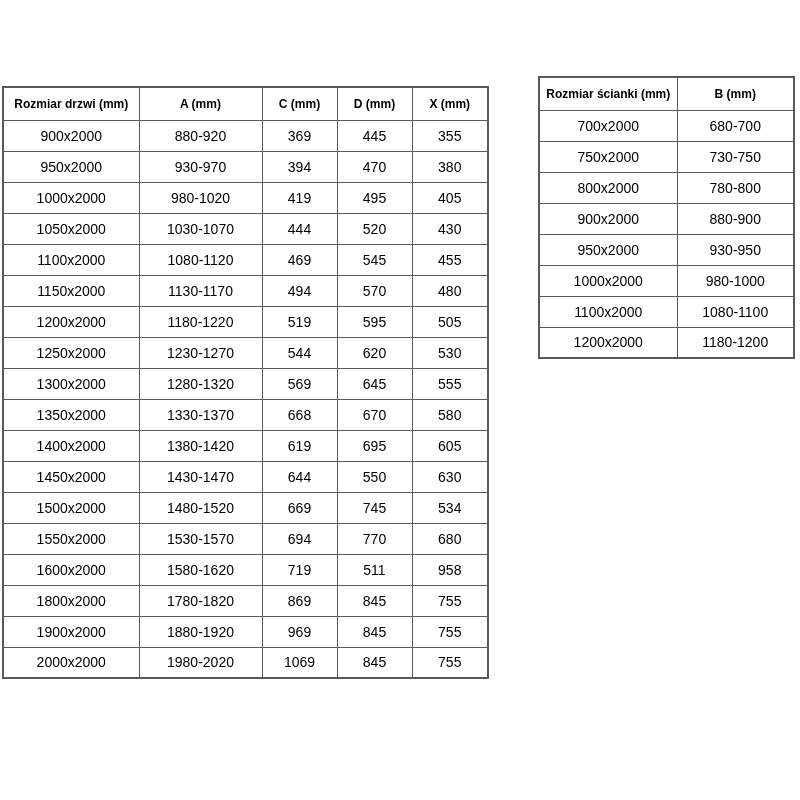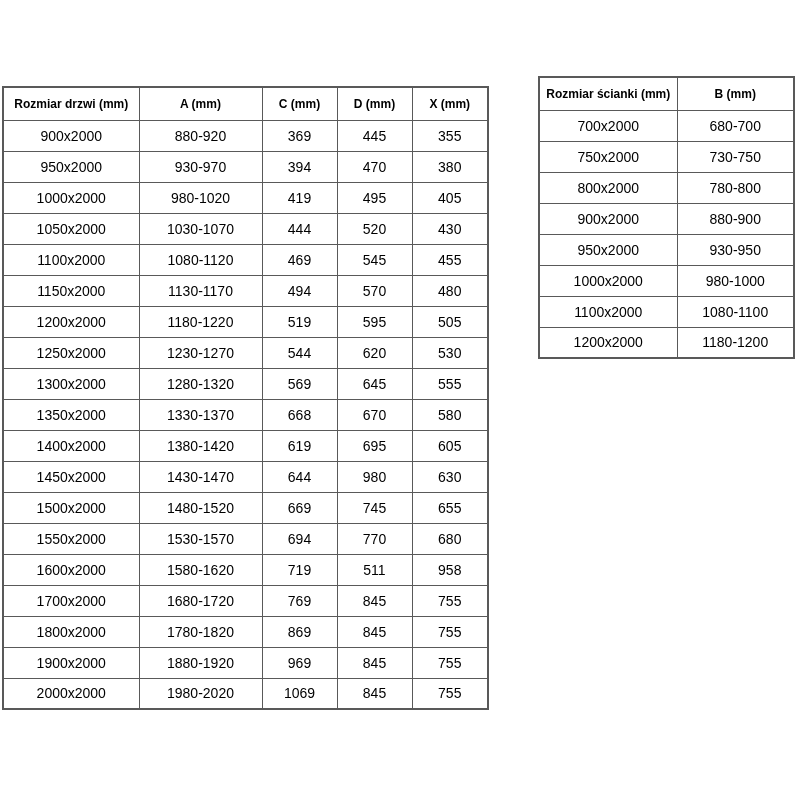--- a/index.html
+++ b/index.html
@@ -158,50 +158,43 @@
           <td>1400x2000</td>
           <td>1380-1420</td>
           <td>619</td>
           <td>695</td>
           <td>605</td>
         </tr>
         <tr>
           <td>1450x2000</td>
           <td>1430-1470</td>
           <td>644</td>
-          <td>980</td>
+          <td>550</td>
           <td>630</td>
         </tr>
         <tr>
           <td>1500x2000</td>
           <td>1480-1520</td>
           <td>669</td>
           <td>745</td>
-          <td>655</td>
+          <td>534</td>
         </tr>
         <tr>
           <td>1550x2000</td>
           <td>1530-1570</td>
           <td>694</td>
           <td>770</td>
           <td>680</td>
         </tr>
         <tr>
           <td>1600x2000</td>
           <td>1580-1620</td>
           <td>719</td>
           <td>511</td>
           <td>958</td>
-        </tr>
-        <tr>
-          <td>1700x2000</td>
-          <td>1680-1720</td>
-          <td>769</td>
-          <td>845</td>
-          <td>755</td>
         </tr>
         <tr>
           <td>1800x2000</td>
           <td>1780-1820</td>
           <td>869</td>
           <td>845</td>
           <td>755</td>
         </tr>
         <tr>
           <td>1900x2000</td>

